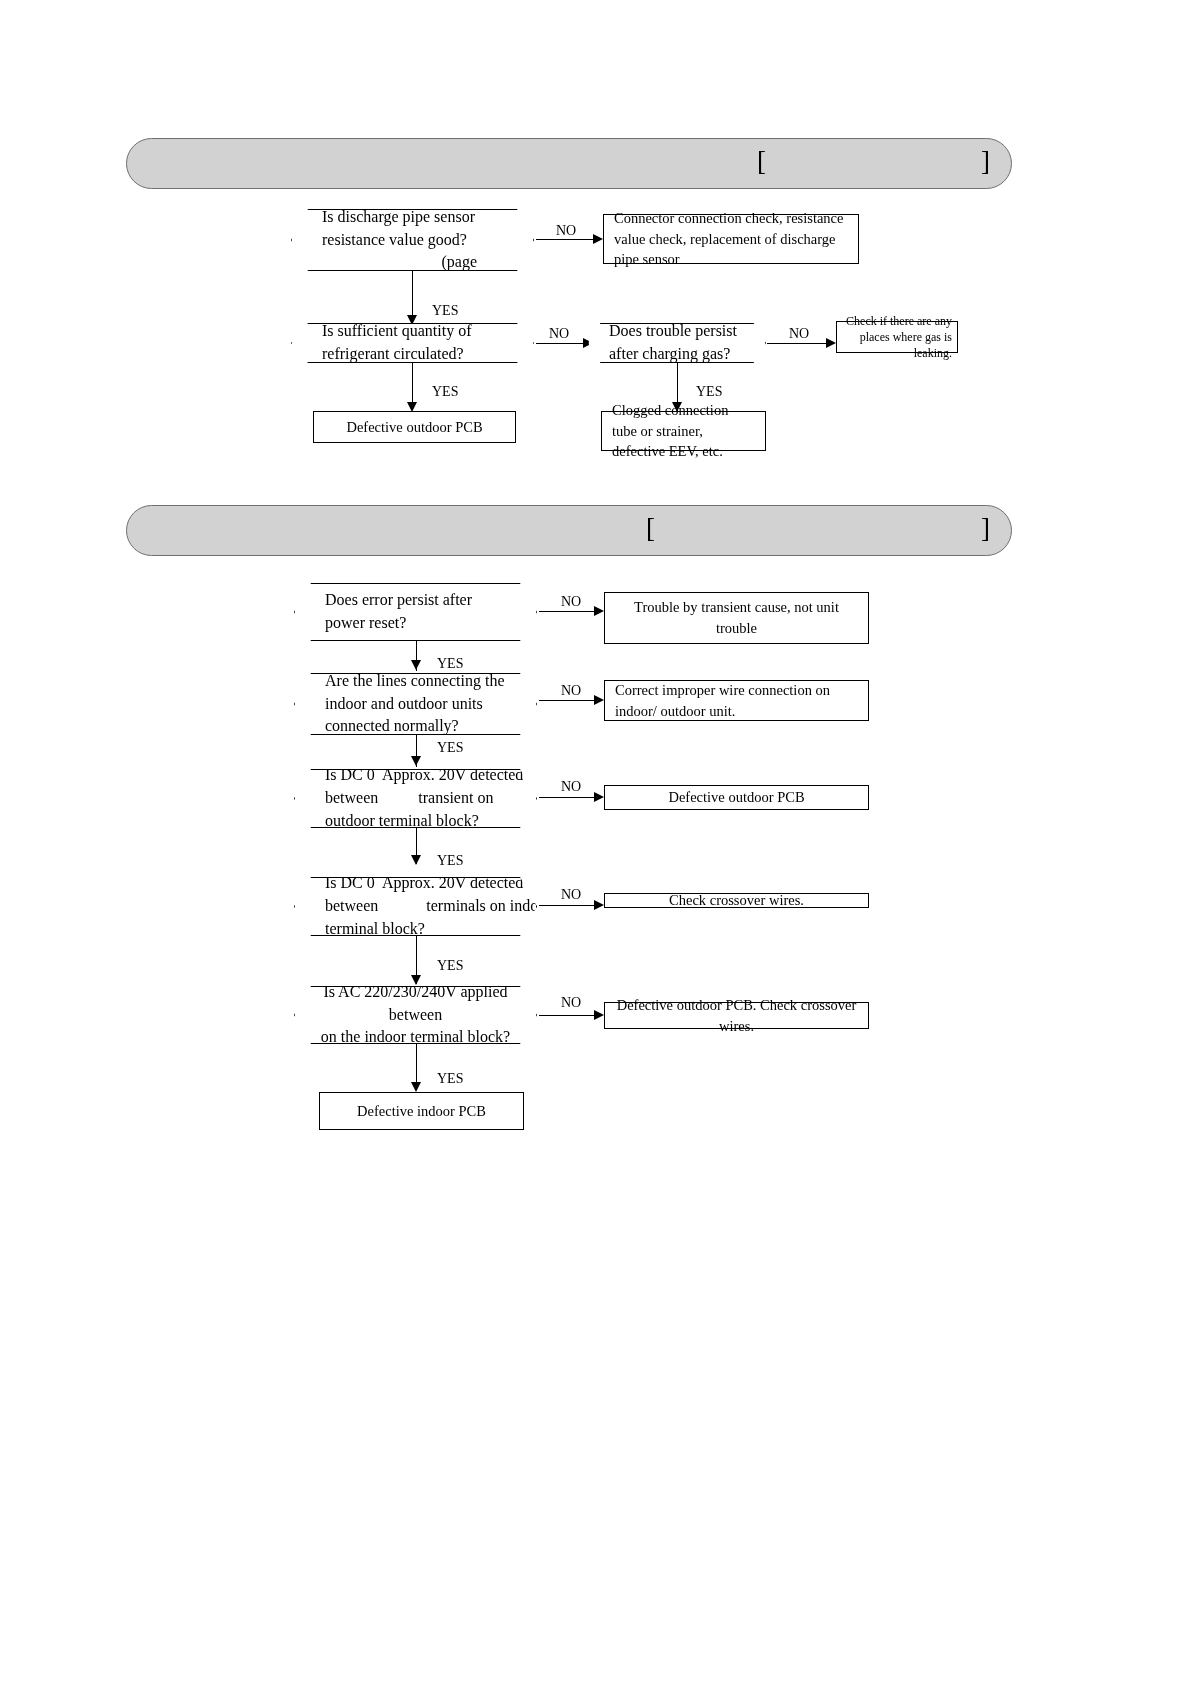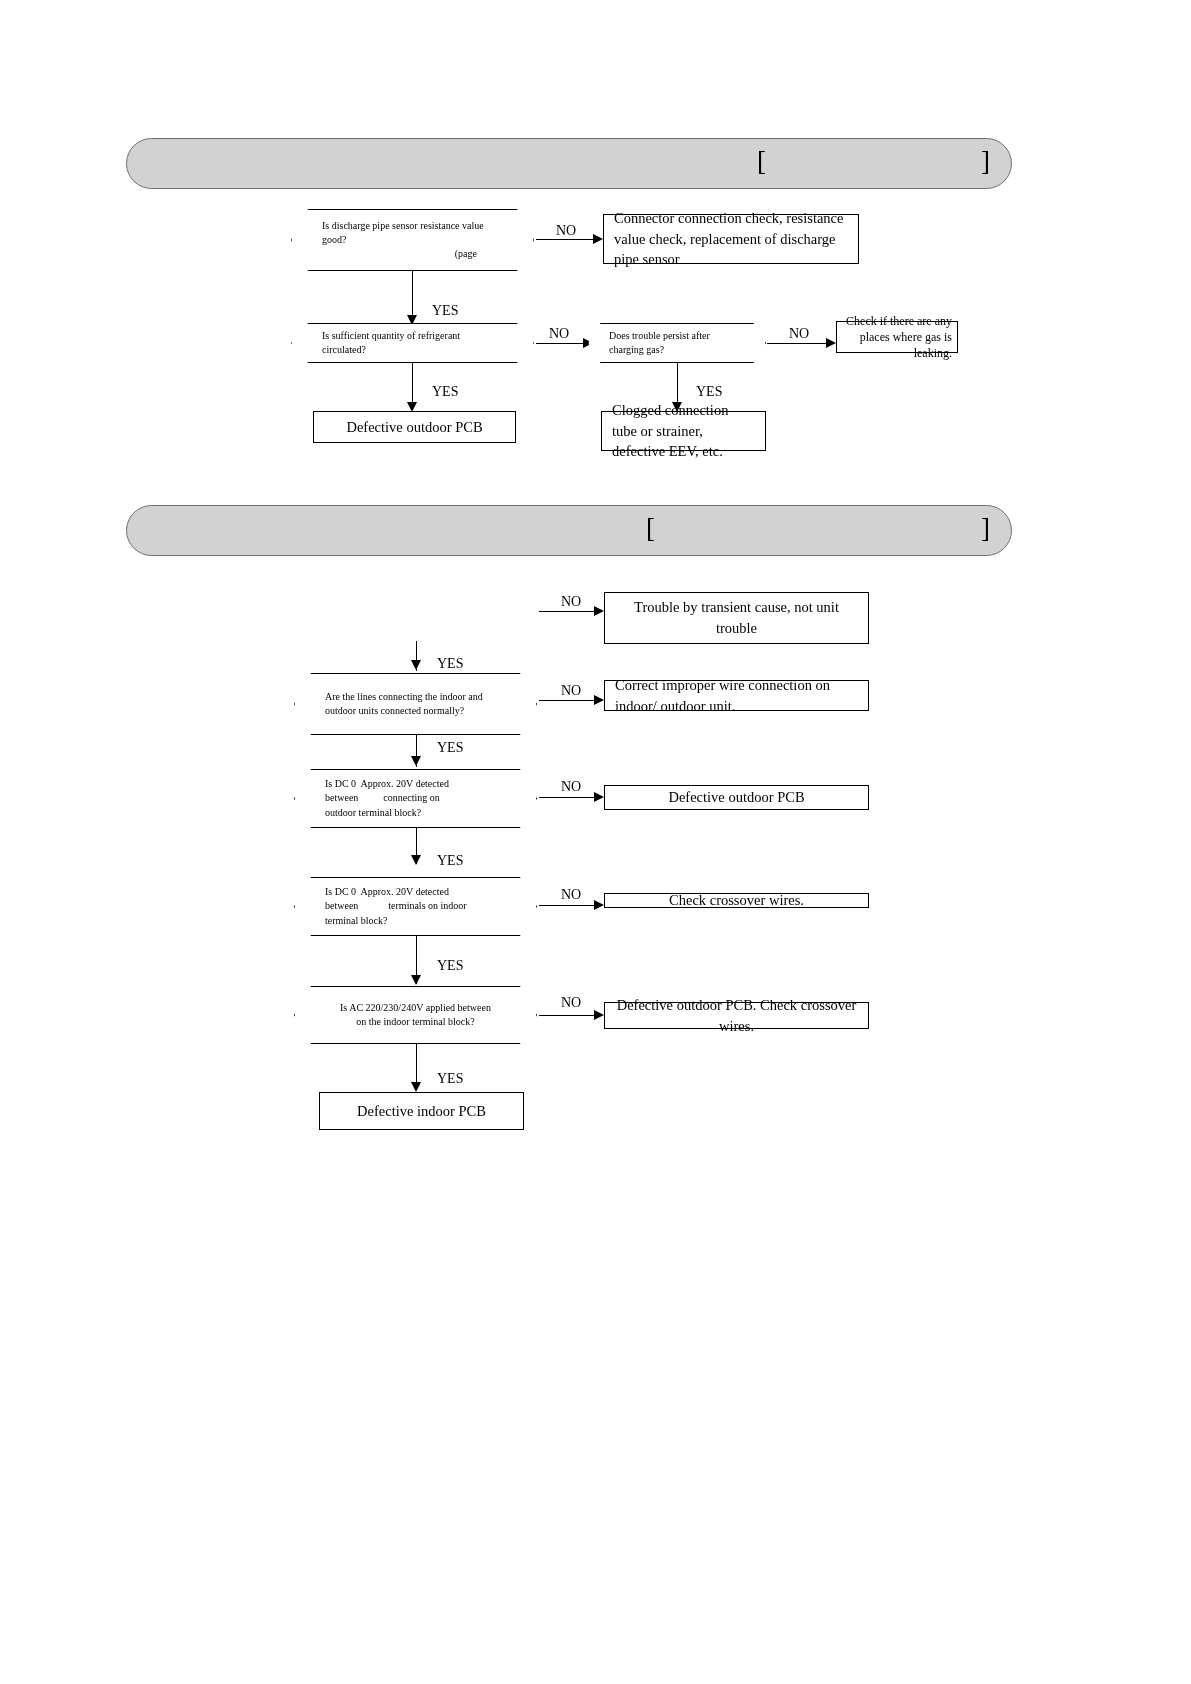--- a/index.html
+++ b/index.html
@@ -42,21 +42,21 @@
     position: absolute;
     box-sizing: border-box;
     background: #ffffff;
     border: 1.4px solid #000000;
     clip-path: polygon(7% 0%, 93% 0%, 100% 50%, 93% 100%, 7% 100%, 0% 50%);
     display: flex;
     align-items: center;
     justify-content: center;
   }
   .hex-inner {
-    font-size: 10px;
+    font-size: 16px;
     line-height: 1.42;
     padding: 0 30px;
     width: 100%;
     box-sizing: border-box;
   }
   .hex-c { text-align: center; }
   .hex-l { text-align: left; }
   .indent-right { display: block; text-align: right; padding-right: 26px; }
 
   
@@ -176,20 +176,25 @@
   <span class="edge-label" style="left:696px; top:385px;">YES</span>
 
   <div class="box" style="left:601px; top:411px; width:165px; height:40px;">
     <div class="box-inner">Clogged connection tube or strainer, defective EEV, etc.</div>
   </div>
 
   <div class="header-bar" style="left:126px; top:505px; width:886px; height:51px;"></div>
   <span class="header-bracket" style="left:646px; top:515px;">[</span>
   <span class="header-bracket" style="left:981px; top:515px;">]</span>
 
+  <div class="hex" style="left:294px; top:583px; width:243px; height:58px;">
+    <div class="hex-inner hex-l">
+      <span>Does error persist after power reset?</span>
+    </div>
+  </div>
 
   <div class="hline" style="left:539px; top:611px; width:56px;"></div>
   <div class="arrow-right" style="left:594px; top:606px;"></div>
   <span class="edge-label" style="left:561px; top:595px;">NO</span>
 
   <div class="box box-center" style="left:604px; top:592px; width:265px; height:52px;">
     <div class="box-inner">Trouble by transient cause, not unit trouble</div>
   </div>
 
   <div class="vline" style="left:416px; top:641px; height:30px;"></div>
@@ -199,32 +204,32 @@
   <div class="hex" style="left:294px; top:673px; width:243px; height:62px;">
     <div class="hex-inner hex-l">
       <span>Are the lines connecting the indoor and outdoor units connected normally?</span>
     </div>
   </div>
 
   <div class="hline" style="left:539px; top:700px; width:56px;"></div>
   <div class="arrow-right" style="left:594px; top:695px;"></div>
   <span class="edge-label" style="left:561px; top:684px;">NO</span>
 
-  <div class="box" style="left:604px; top:680px; width:265px; height:31px;">
+  <div class="box" style="left:604px; top:680px; width:265px; height:41px;">
     <div class="box-inner">Correct improper wire connection on indoor/ outdoor unit.</div>
   </div>
 
   <div class="vline" style="left:416px; top:735px; height:32px;"></div>
   <div class="arrow-down" style="left:411px; top:756px;"></div>
   <span class="edge-label" style="left:437px; top:741px;">YES</span>
 
   <div class="hex" style="left:294px; top:769px; width:243px; height:59px;">
     <div class="hex-inner hex-l">
       <span style="display:block; white-space:pre;">Is DC 0  Approx. 20V detected</span>
-      <span style="display:block; white-space:pre;">between          connecting on</span>
+      <span style="display:block; white-space:pre;">between          transient on</span>
       <span style="display:block;">outdoor terminal block?</span>
     </div>
   </div>
 
   <div class="hline" style="left:539px; top:797px; width:56px;"></div>
   <div class="arrow-right" style="left:594px; top:792px;"></div>
   <span class="edge-label" style="left:561px; top:780px;">NO</span>
 
   <div class="box box-center" style="left:604px; top:785px; width:265px; height:25px;">
     <div class="box-inner">Defective outdoor PCB</div>

